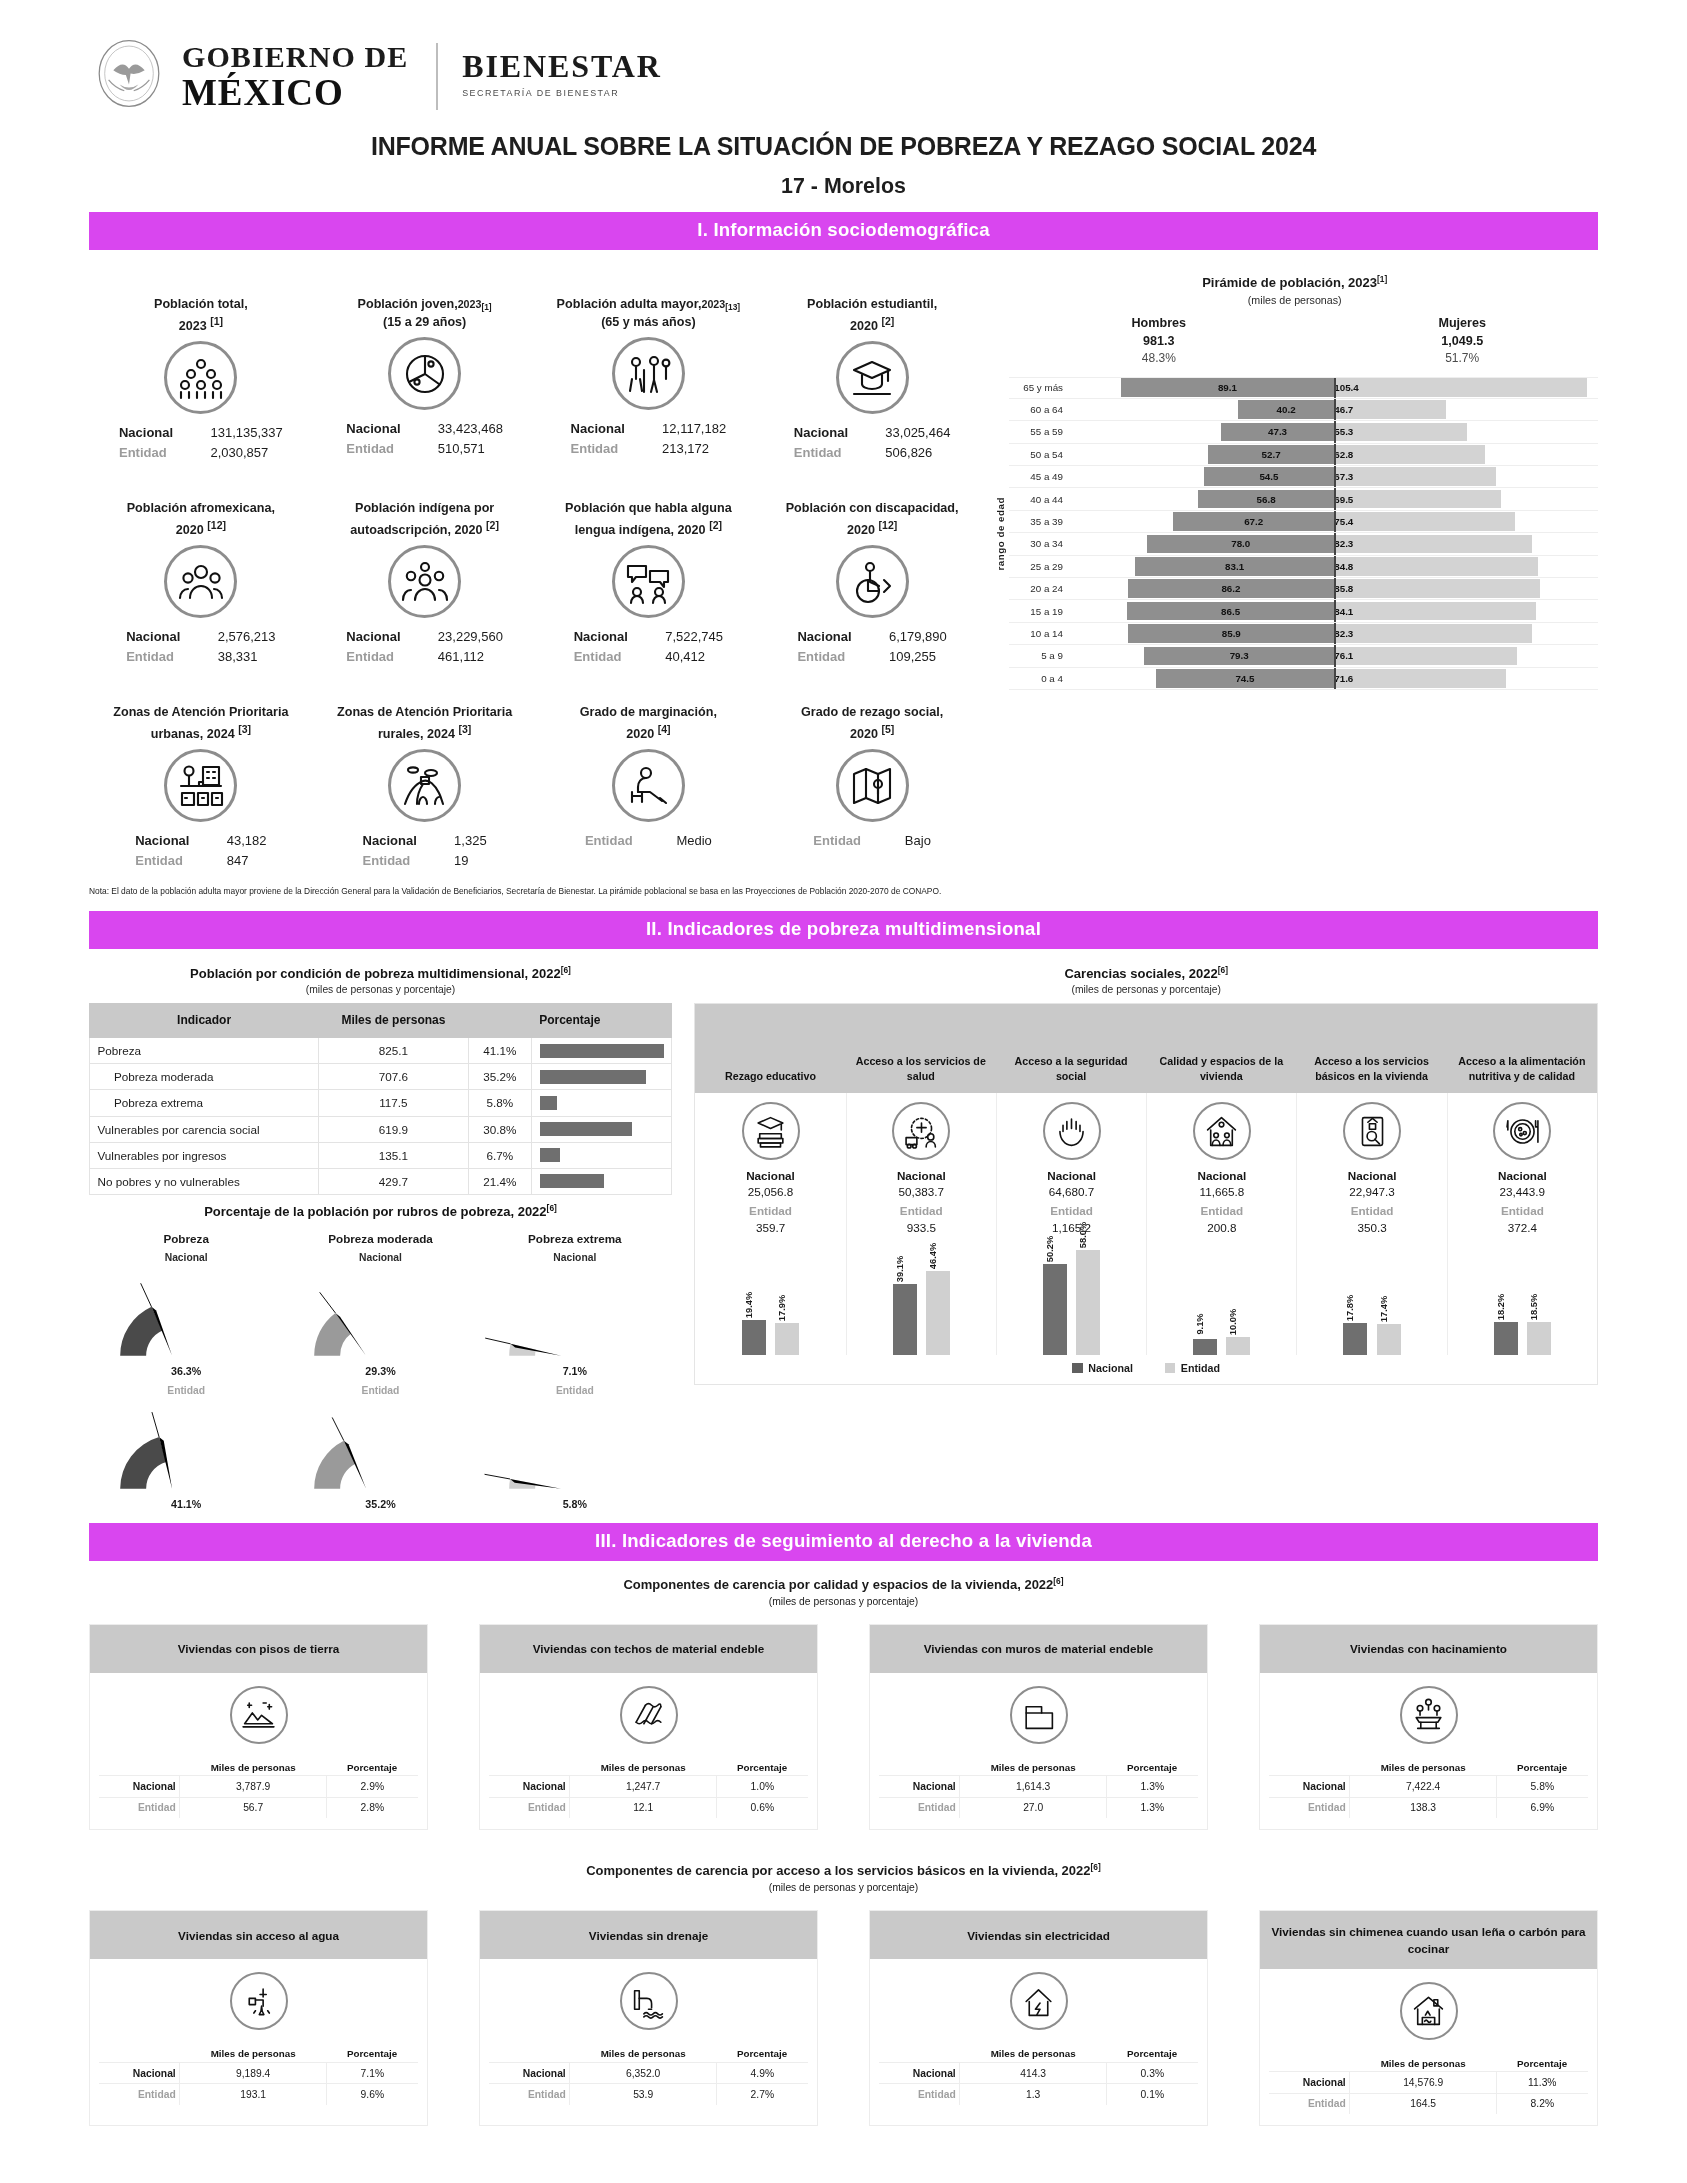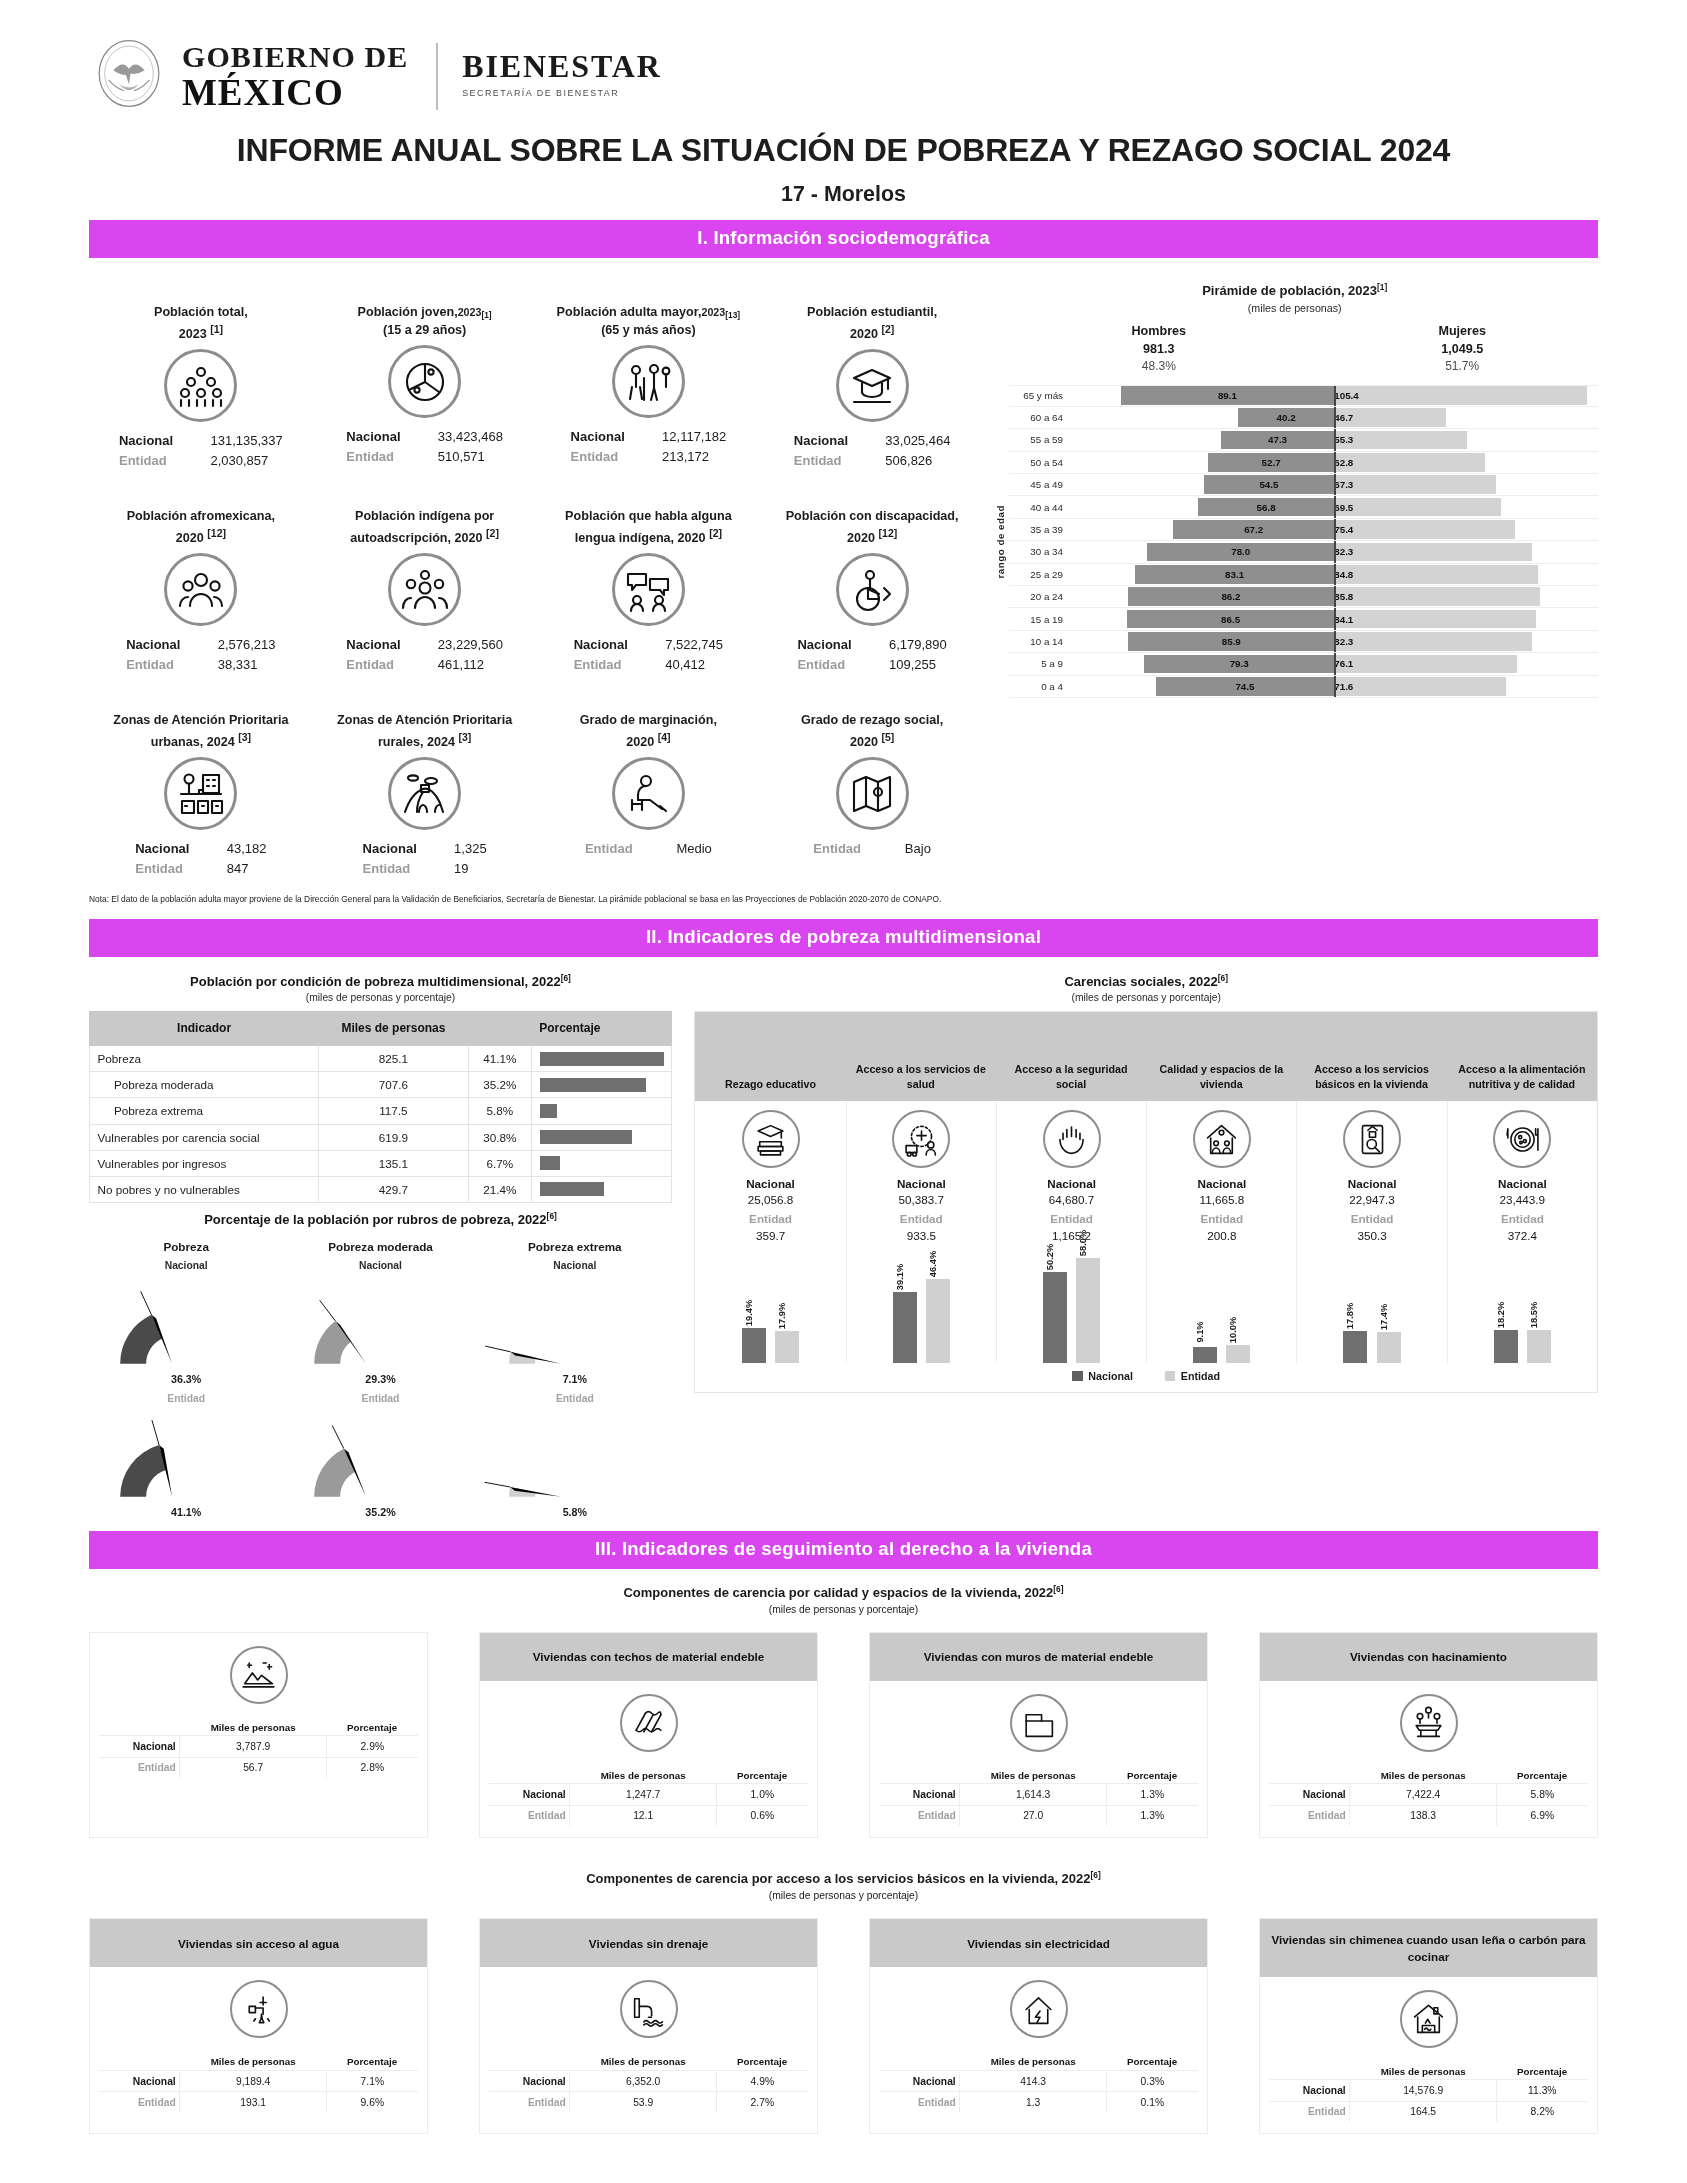--- a/index.html
+++ b/index.html
@@ -15,21 +15,21 @@
   .header { display:flex; align-items:flex-start; padding: 39px 0 0 89px; }
   .eagle { width: 80px; height: 69px; flex: 0 0 auto; }
   .gob-block { margin-left: 13px; padding-top: 1.9px; }
   .gob-line1 { font-family:"Liberation Serif", serif; font-weight:700; font-size:30px; letter-spacing:1.1px; color:#1b1b1b; line-height:1.05;}
   .gob-line2 { font-family:"Liberation Serif", serif; font-weight:700; font-size:37px; letter-spacing:0.9px; color:#111; line-height:1.0; margin-top:1.9px;}
   .divider-v { width:1.9px; background:#bdbdbd; margin: 3.7px 24px 0 28px; height: 67px;}
   .bien-block { padding-top: 11.2px; }
   .bien-name { font-family:"Liberation Serif", serif; font-weight:700; font-size:32px; letter-spacing:1.9px; color:#1b1b1b; line-height:1;}
   .bien-sub { font-family:"Liberation Sans", sans-serif; font-size:8.9px; letter-spacing:1.5px; color:#4a4a4a; margin-top:5.6px;}
 
-  .report-title { text-align:center; font-size:32px; font-weight:700; letter-spacing:-0.2px; color:#1e1e1e; margin-top: 20.5px; }
+  .report-title { text-align:center; font-size:25px; font-weight:700; letter-spacing:-0.2px; color:#1e1e1e; margin-top: 20.5px; }
   .report-sub { text-align:center; font-size:21.4px; font-weight:700; color:#1e1e1e; margin-top: 13px; }
 
   
   .band {
     background:#d946ef; color:#fff; text-align:center;
     font-size:18.6px; font-weight:700; letter-spacing:0.2px;
     padding: 7.5px 0 8.4px; margin: 13px 89px 0 89px;
   }
 
   
@@ -1081,20 +1081,21 @@
 
 <div class="band">III. Indicadores de seguimiento al derecho a la vivienda</div>
 
 <div class="sec3">
   <div class="h3title">
     <span>Componentes de carencia por calidad y espacios de la vivienda, 2022</span><sup>[6]</sup>
   </div>
   <div class="h3unit">(miles de personas y porcentaje)</div>
   <div class="cards" id="qualityCards">
       <div class="card">
+        <div class="card-h">Viviendas con pisos de tierra</div>
         <div class="card-b">
           <div class="card-circ">
             <svg viewBox="0 0 48 48">
               <g stroke="#111" fill="none" stroke-width="2.1" stroke-linecap="round" stroke-linejoin="round">
                 <path d="M6 36l10-14 7 9 5-6 14 11z"></path>
                 <path d="M4 40h40"></path>
                 <path d="M10 12h5M12 9v6M36 14h5M38 11v6M30 9h4"></path>
               </g>
             </svg>
           </div>

